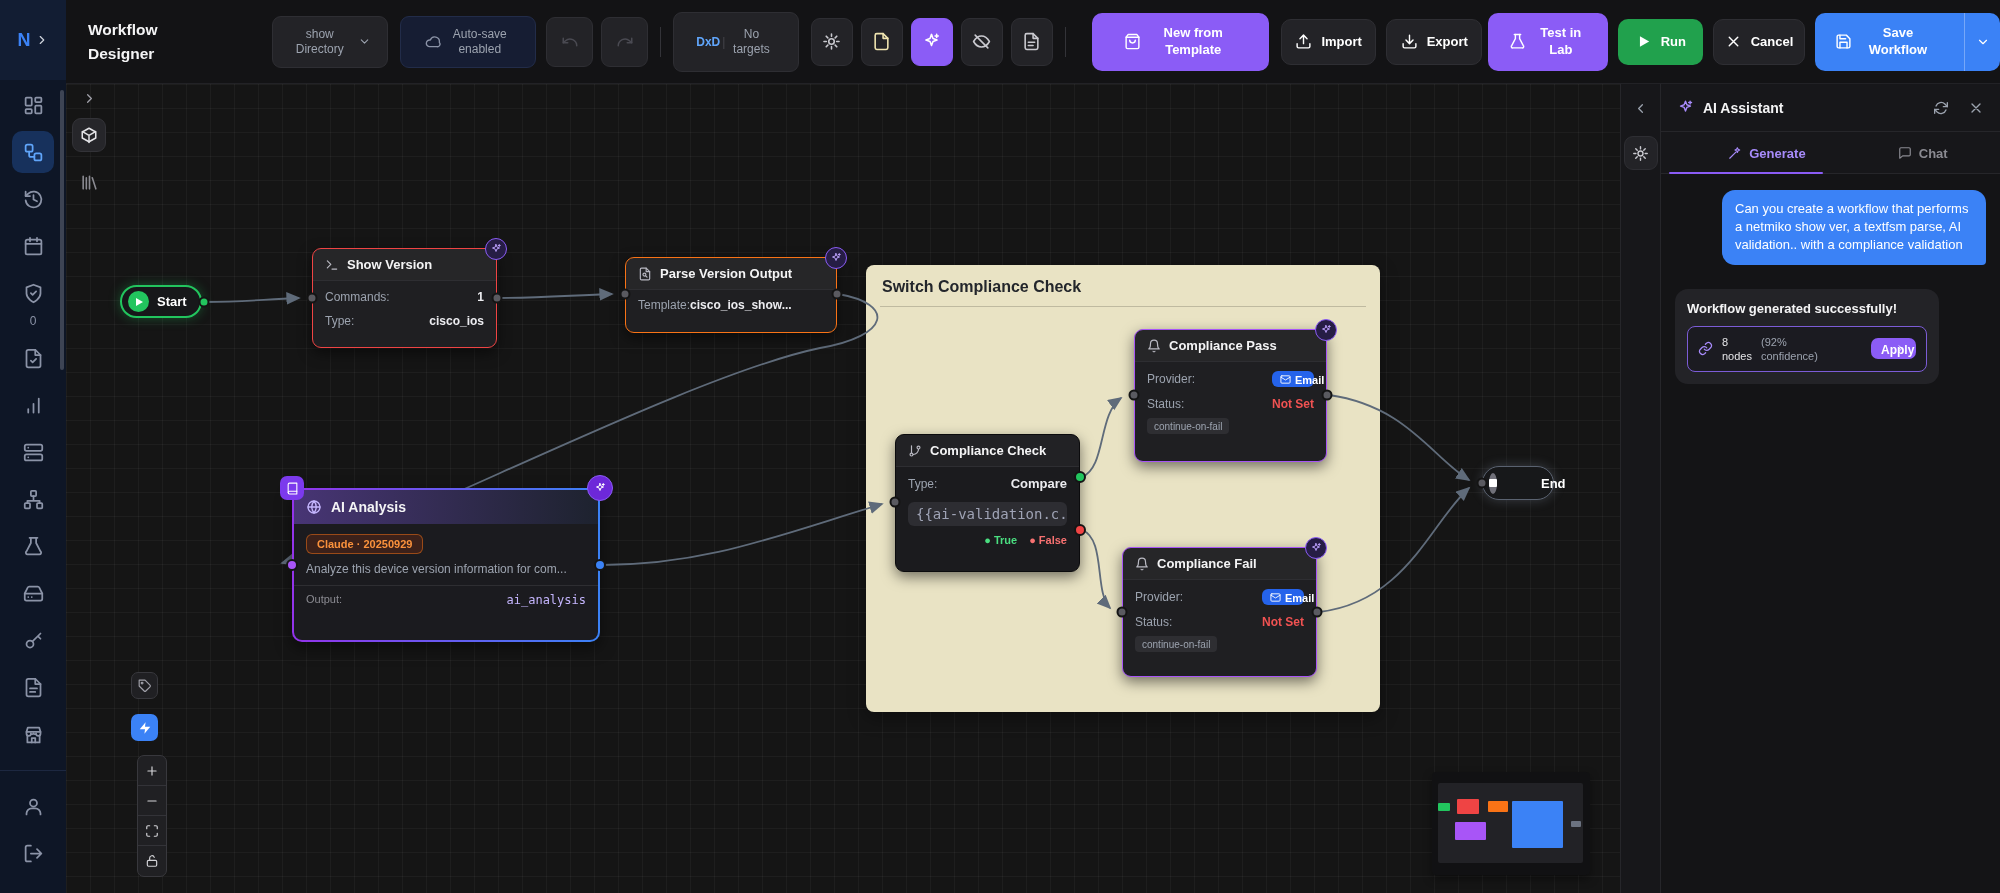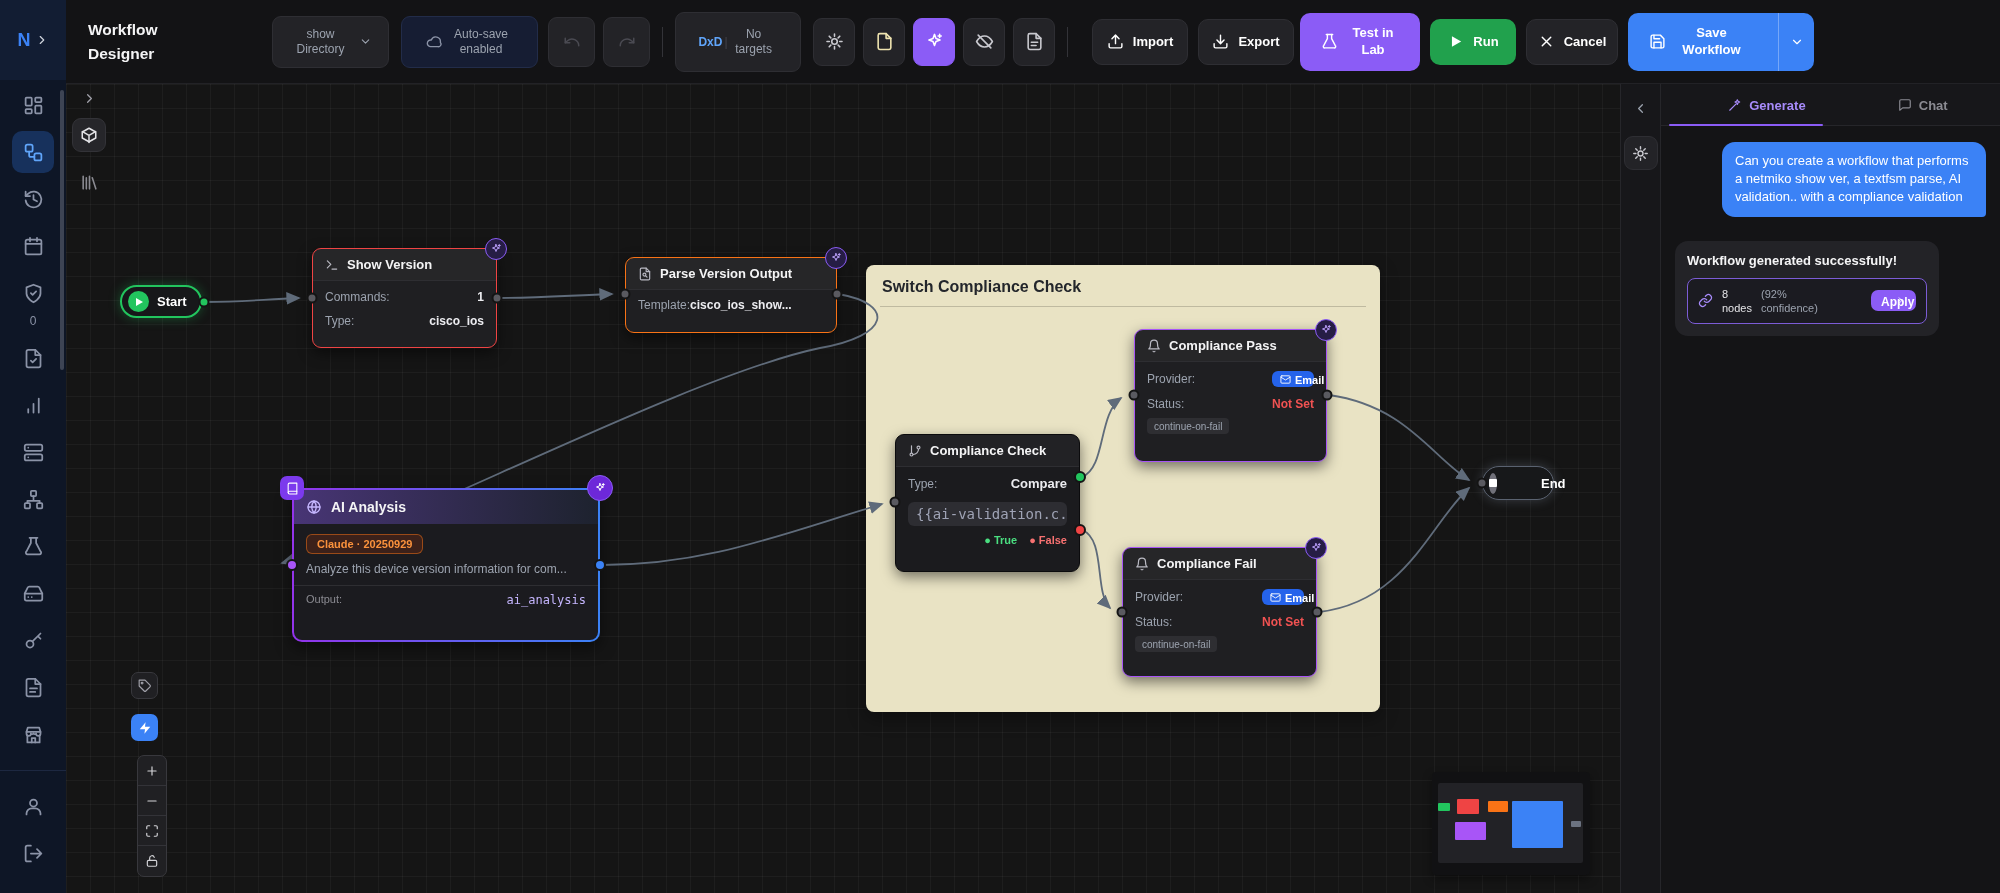--- a/index.html
+++ b/index.html
@@ -418,20 +418,30 @@
           <svg viewBox="0 0 24 24" fill="none" stroke="currentColor" stroke-width="2" stroke-linecap="round" stroke-linejoin="round">
             <path d="M14 2H6a2 2 0 0 0-2 2v16a2 2 0 0 0 2 2h12a2 2 0 0 0 2-2V8z"></path>
             <path d="M14 2v6h6M8 13h8M8 17h6"></path>
           </svg>
         </span>
       </button>
   </div>
 
   <div class="tb-sep"></div>
 
+  <button class="cta purple tmpl">
+    <span class="ic" data-icon="bag">
+        <svg viewBox="0 0 24 24" fill="none" stroke="currentColor" stroke-width="2" stroke-linecap="round" stroke-linejoin="round">
+          <path d="M6 2L3 6v14a2 2 0 0 0 2 2h14a2 2 0 0 0 2-2V6l-3-4z"></path>
+          <path d="M3 6h18"></path>
+          <path d="M16 10a4 4 0 0 1-8 0"></path>
+        </svg>
+      </span>
+    <span class="lbl">New from Template</span>
+  </button>
   <button class="cta dark-cta imp">
     <span class="ic" data-icon="upload">
         <svg viewBox="0 0 24 24" fill="none" stroke="currentColor" stroke-width="2" stroke-linecap="round" stroke-linejoin="round">
           <path d="M21 15v4a2 2 0 0 1-2 2H5a2 2 0 0 1-2-2v-4"></path>
           <path d="M7 8l5-5 5 5M12 3v12"></path>
         </svg>
       </span>
     <span>Import</span>
   </button>
   <button class="cta dark-cta exp">
@@ -829,20 +839,42 @@
       <span data-icon="gear">
         <svg viewBox="0 0 24 24" fill="none" stroke="currentColor" stroke-width="2" stroke-linecap="round" stroke-linejoin="round">
           <circle cx="12" cy="12" r="3.5"></circle>
           <path d="M12 2.5v3M12 18.5v3M2.5 12h3M18.5 12h3M5.3 5.3l2.1 2.1M16.6 16.6l2.1 2.1M18.7 5.3l-2.1 2.1M7.4 16.6l-2.1 2.1"></path>
         </svg>
       </span>
     </div>
 </div>
 
 <aside class="assistant">
+  <div class="as-header">
+    <span class="spark" data-icon="sparkles">
+        <svg viewBox="0 0 24 24" fill="none" stroke="currentColor" stroke-width="2" stroke-linecap="round" stroke-linejoin="round">
+          <path d="M12 3l1.9 5.1L19 10l-5.1 1.9L12 17l-1.9-5.1L5 10l5.1-1.9z"></path>
+          <path d="M18.5 3v4M16.5 5h4"></path>
+        </svg>
+      </span>
+    <span class="as-title">AI Assistant</span>
+    <span class="as-hicon" data-icon="refresh">
+        <svg viewBox="0 0 24 24" fill="none" stroke="currentColor" stroke-width="2" stroke-linecap="round" stroke-linejoin="round">
+          <path d="M21.5 4v6h-6"></path>
+          <path d="M2.5 20v-6h6"></path>
+          <path d="M4.6 9a8 8 0 0 1 13.2-3L21.5 10"></path>
+          <path d="M19.4 15a8 8 0 0 1-13.2 3L2.5 14"></path>
+        </svg>
+      </span>
+    <span class="as-hicon" data-icon="x">
+        <svg viewBox="0 0 24 24" fill="none" stroke="currentColor" stroke-width="2" stroke-linecap="round" stroke-linejoin="round">
+          <path d="M18 6L6 18M6 6l12 12"></path>
+        </svg>
+      </span>
+  </div>
   <div class="as-tabs">
     <div class="as-tab active">
       <span data-icon="wand">
           <svg viewBox="0 0 24 24" fill="none" stroke="currentColor" stroke-width="2" stroke-linecap="round" stroke-linejoin="round">
             <path d="M3 21L13.5 10.5"></path>
             <path d="M16 3l1.3 2.7L20 7l-2.7 1.3L16 11l-1.3-2.7L12 7l2.7-1.3z"></path>
           </svg>
         </span>
       <span>Generate</span>
     </div>

